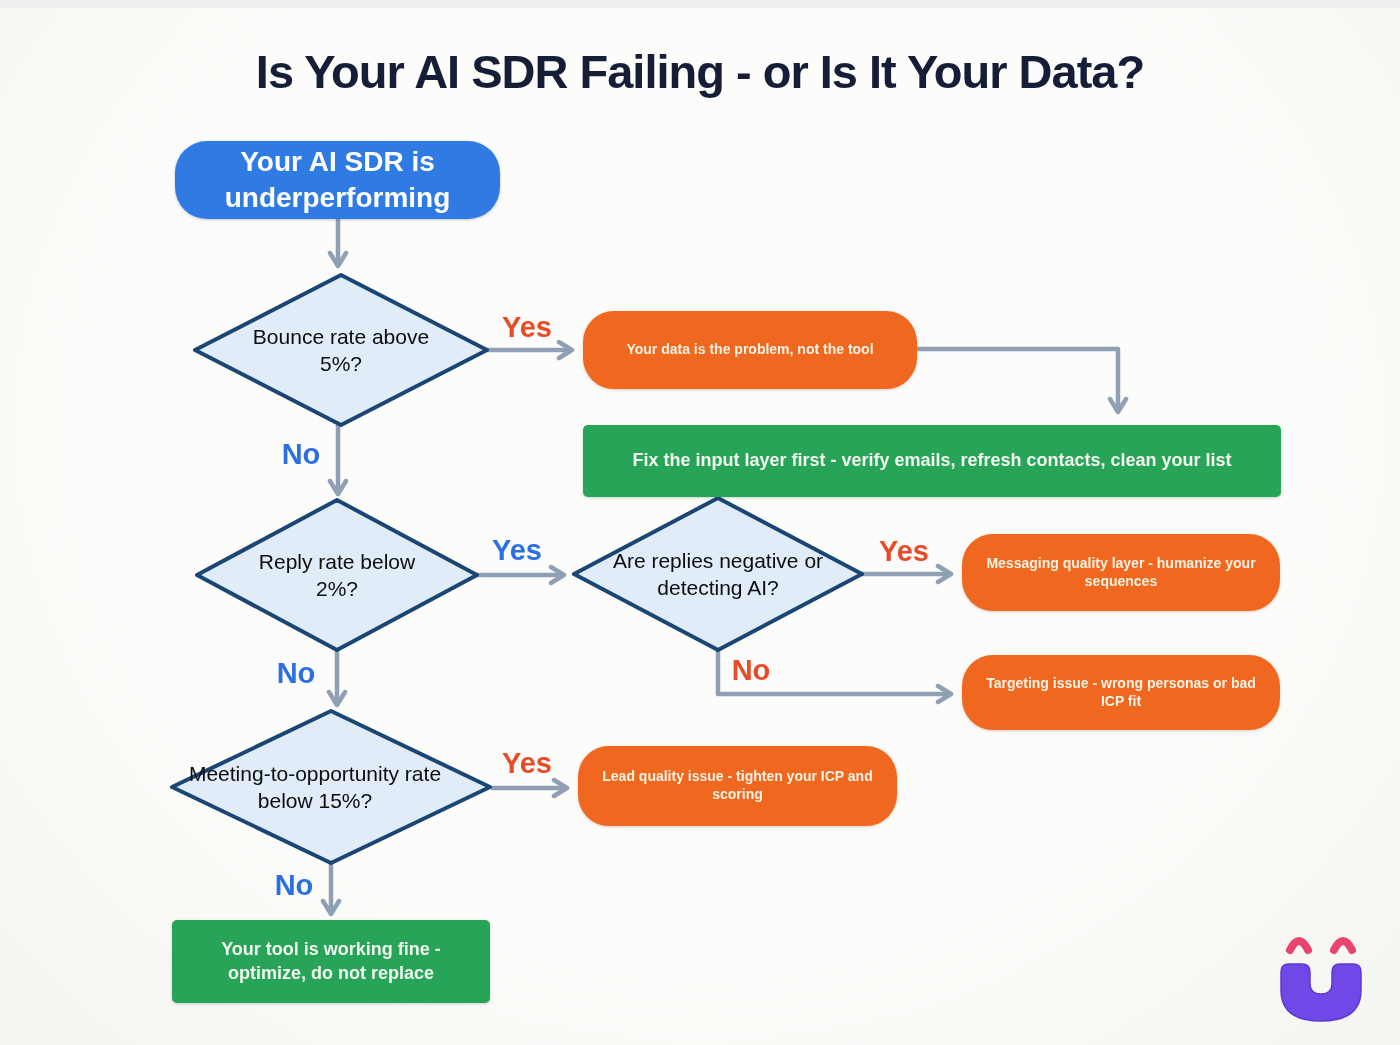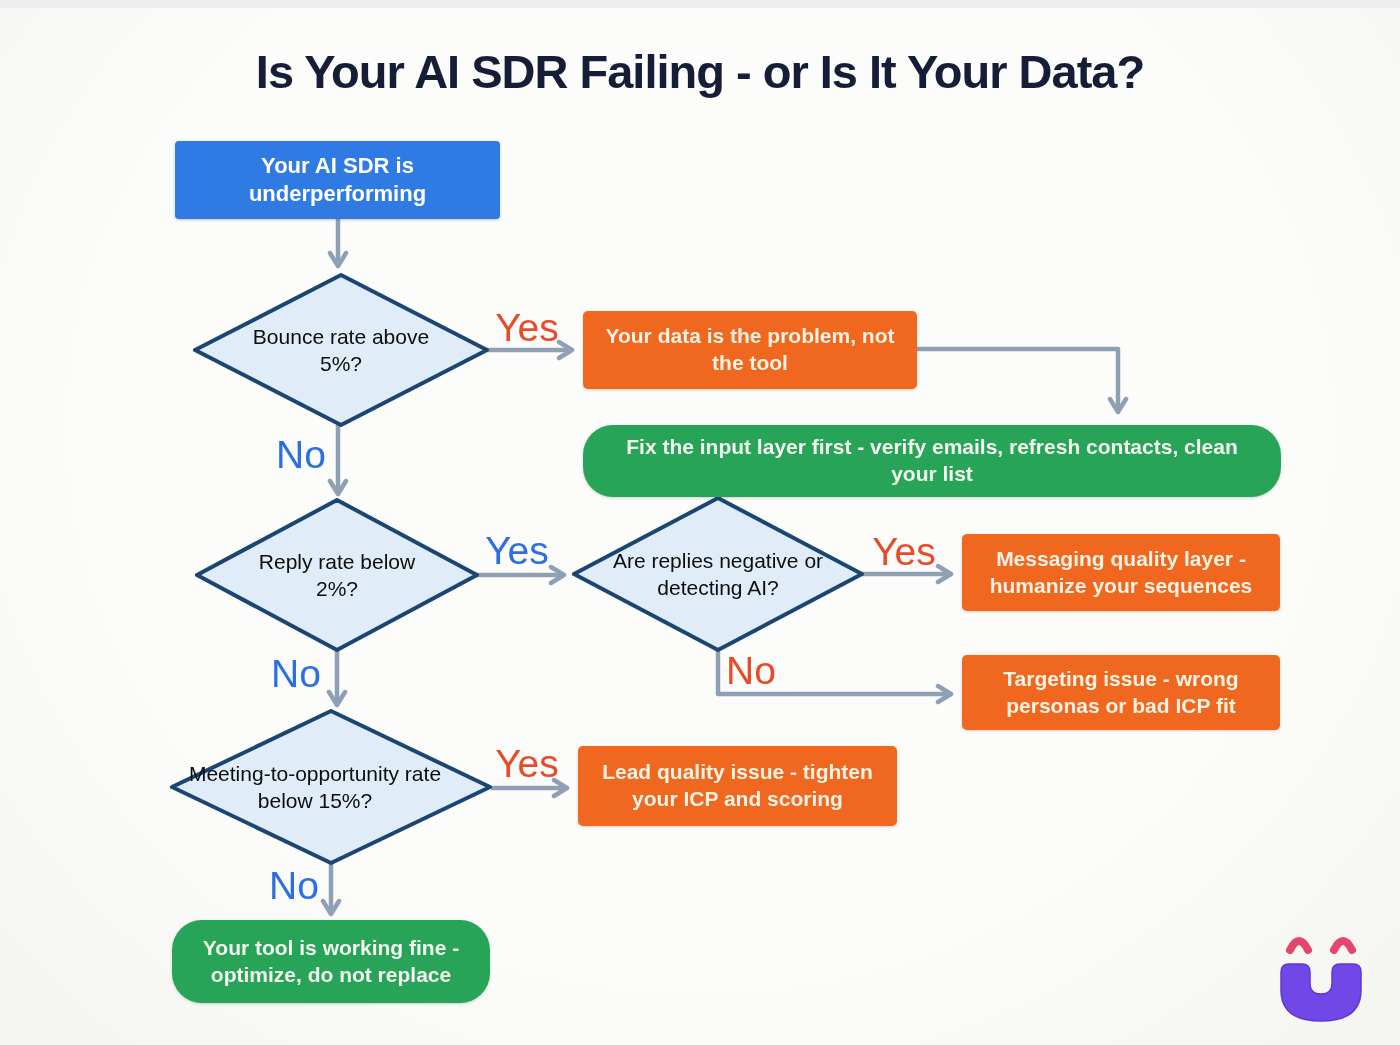--- a/index.html
+++ b/index.html
@@ -41,52 +41,52 @@
     justify-content: center;
     text-align: center;
     font-weight: 700;
     line-height: 1.28;
     box-sizing: border-box;
     padding: 8px 18px;
   }
   .box-blue {
     background: #2f7be3;
     color: #ffffff;
-    border-radius: 4px;
-    font-size: 22px;
+    border-radius: 32px;
+    font-size: 28px;
     box-shadow: 0 1px 3px rgba(20,40,80,0.25);
   }
   .box-orange {
     background: #f0671f;
     color: #faf3e3;
-    border-radius: 5px;
-    font-size: 21px;
+    border-radius: 31px;
+    font-size: 14px;
     box-shadow: 0 1px 3px rgba(120,50,0,0.22);
   }
   .box-green {
     background: #27a458;
     color: #f2f8ef;
-    border-radius: 30px;
-    font-size: 21px;
+    border-radius: 5px;
+    font-size: 18px;
     box-shadow: 0 1px 3px rgba(0,80,30,0.22);
   }
   .diamond-label {
     position: absolute;
     transform: translate(-50%, -50%);
     text-align: center;
     font-weight: 400;
     font-size: 21px;
     color: #0d0d0d;
     line-height: 1.3;
   }
   .edge-label {
     position: absolute;
     transform: translate(-50%, -50%);
-    font-weight: 400;
-    font-size: 39px;
+    font-weight: 700;
+    font-size: 29px;
     line-height: 1;
   }
   .edge-label.yes-orange, .edge-label.no-orange { color: #e84b28; }
   .edge-label.yes-blue,  .edge-label.no-blue  { color: #2c6fe3; }
   .logo {
     position: absolute;
     left: 1278px;
     top: 918px;
     width: 86px;
     height: 98px;

